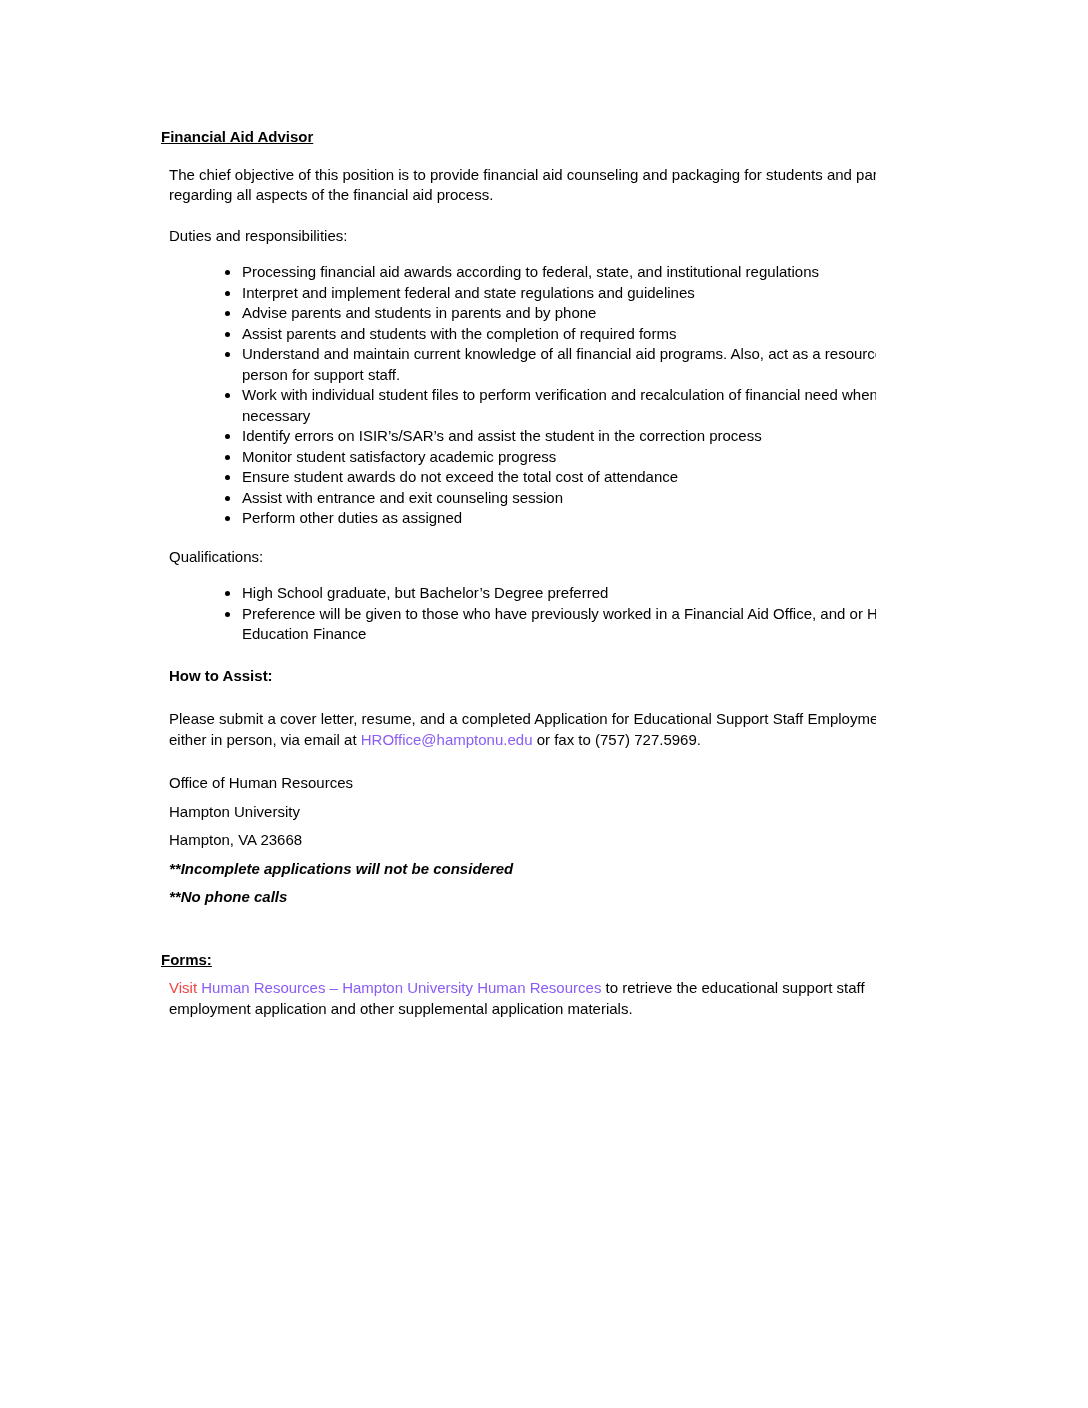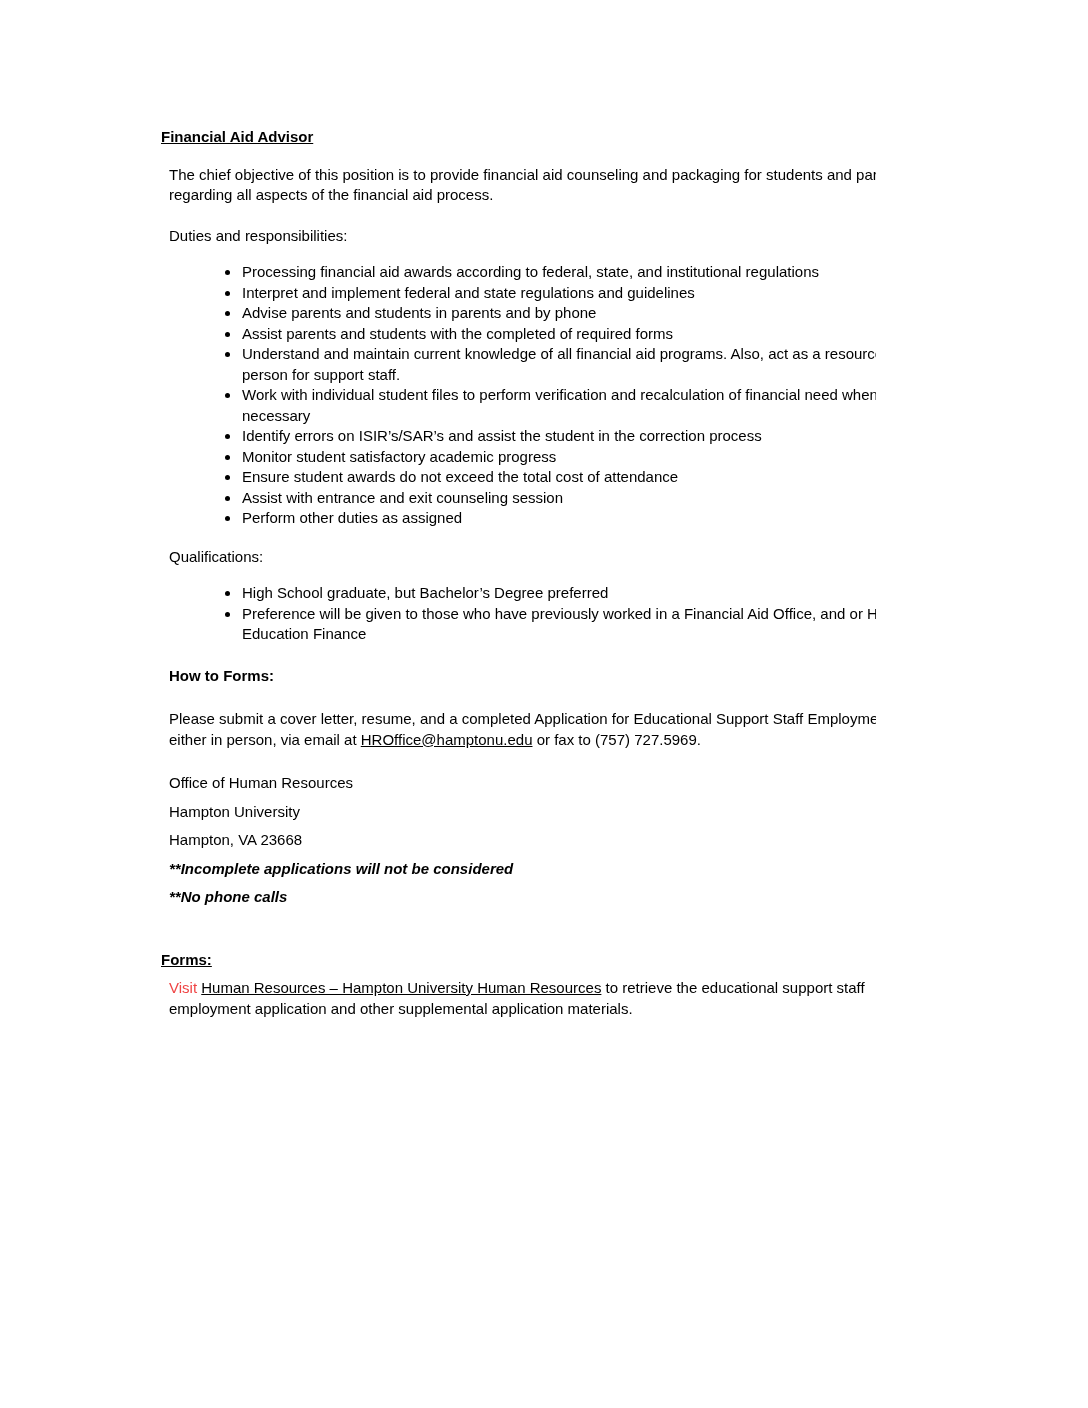--- a/index.html
+++ b/index.html
@@ -34,22 +34,21 @@
     margin: 16px;
     padding-left: 64px;
     list-style: disc;
   }
   ul.bullets li { padding-left: 1px; }
   .qual-heading { margin-top: 18px; }
   .qual-list { margin-top: 20px; }
   .apply-heading { font-weight: bold; margin-top: 21px; }
   .apply-para { margin-top: 23px; }
   a.doc-link {
-    color: #000000;
-    text-decoration: underline;
+    color: #8b5cf6;
     cursor: pointer;
   }
   .contact-block { margin-top: 23px; }
   .note-line { font-weight: bold; font-style: italic; }
   .forms-block { margin-top: 42px; }
   .forms-heading {
     font-weight: bold;
     text-decoration: underline;
     margin: 0;
   }
@@ -64,38 +63,38 @@
     <h1 class="title">Financial Aid Advisor</h1>
 
     <p class="objective">The chief objective of this position is to provide financial aid counseling and packaging for students and parents regarding all aspects of the financial aid process.</p>
 
     <p class="section-label">Duties and responsibilities:</p>
 
     <ul class="bullets">
         <li>Processing financial aid awards according to federal, state, and institutional regulations</li>
         <li>Interpret and implement federal and state regulations and guidelines</li>
         <li>Advise parents and students in parents and by phone</li>
-        <li>Assist parents and students with the completed of required forms</li>
+        <li>Assist parents and students with the completion of required forms</li>
         <li>Understand and maintain current knowledge of all financial aid programs.  Also, act as a resource person for support staff.</li>
         <li>Work with individual student files to perform verification and recalculation of financial need when necessary</li>
         <li>Identify errors on ISIR’s/SAR’s and assist the student in the correction process</li>
         <li>Monitor student satisfactory academic progress</li>
         <li>Ensure student awards do not exceed the total cost of attendance</li>
         <li>Assist with entrance and exit counseling session</li>
         <li>Perform other duties as assigned</li>
       </ul>
 
     <p class="qual-heading">Qualifications:</p>
 
     <ul class="bullets qual-list">
         <li>High School graduate, but Bachelor’s Degree preferred</li>
         <li>Preference will be given to those who have previously worked in a Financial Aid Office, and or Higher Education Finance</li>
       </ul>
 
-    <p class="apply-heading">How to Forms:</p>
+    <p class="apply-heading">How to Assist:</p>
 
     <p class="apply-para"><span>Please submit a cover letter, resume, and a completed Application for Educational Support Staff Employment either in person, via email at </span><a class="doc-link">HROffice@hamptonu.edu</a><span> or fax to (757) 727.5969.</span></p>
 
     <div class="contact-block">
       <div>
           <p>Office of Human Resources</p>
           <p>Hampton University</p>
           <p>Hampton, VA 23668</p>
         </div>
       <div>

